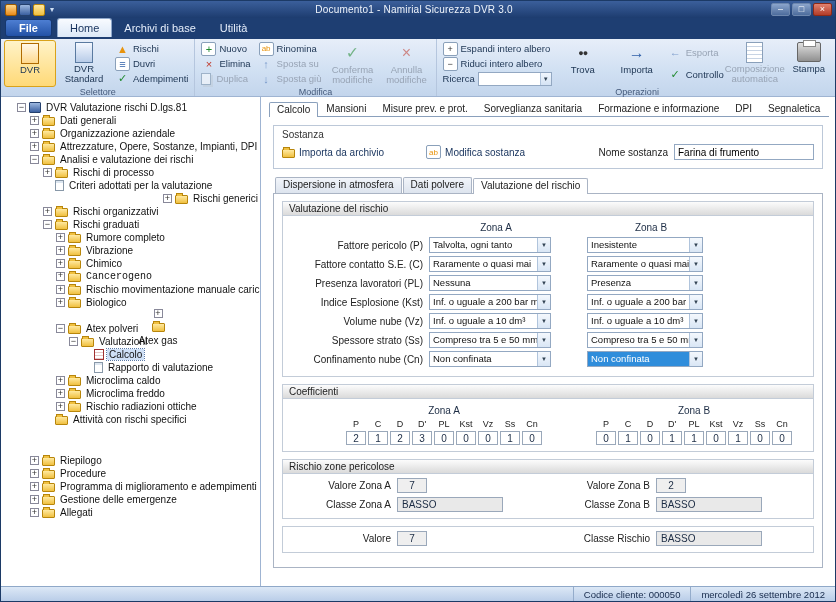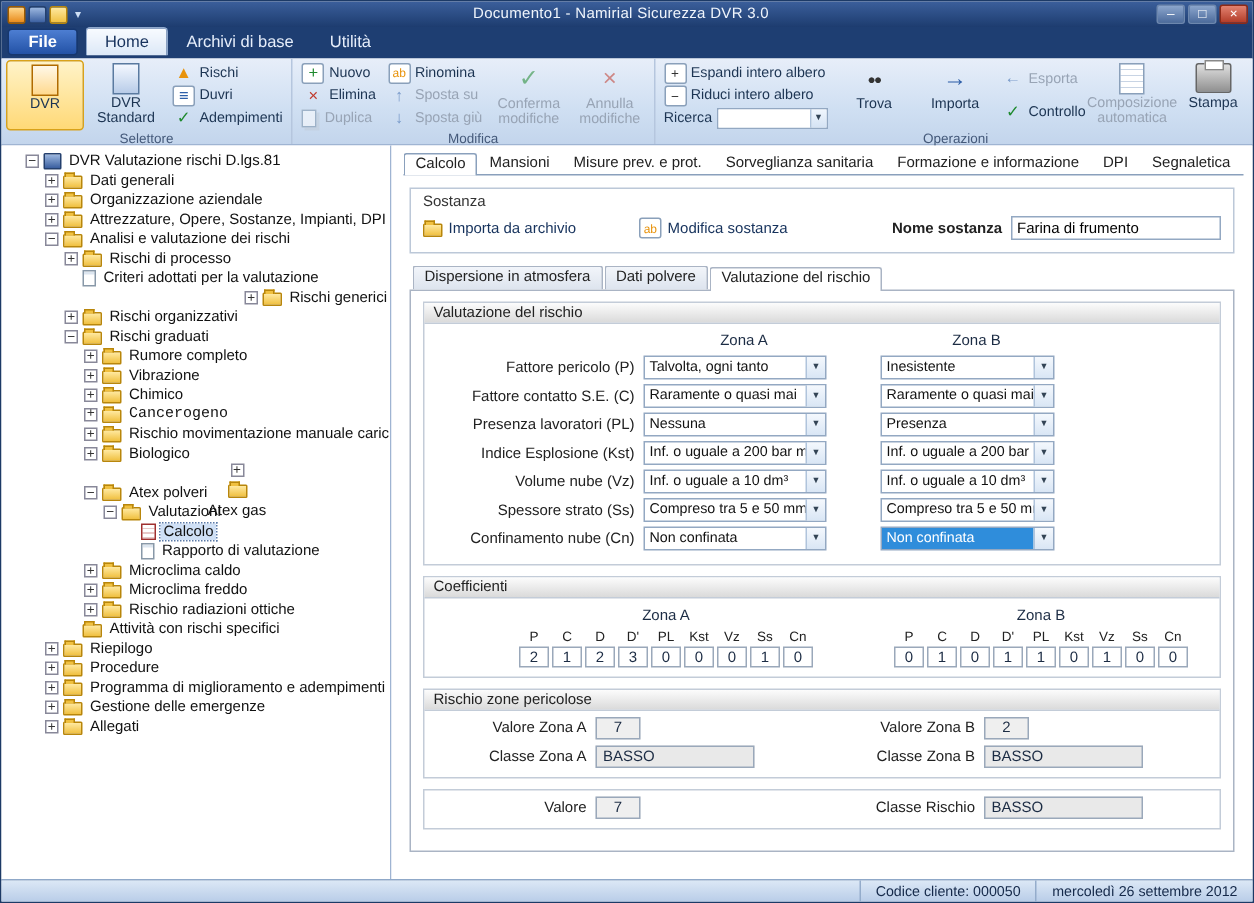--- a/index.html
+++ b/index.html
@@ -76,21 +76,21 @@
   .content{flex:1;background:#fff;display:flex;flex-direction:column;min-width:0;padding-top:4px}
   .ctabs{display:flex;border-bottom:1px solid #8aa0bc;margin:0 6px 0 8px}
   .ctab{font-size:10px;padding:1px 7px 2px;color:#222;border:1px solid transparent;border-bottom:none}
   .ctab.active{background:#fff;border-color:#8aa0bc;border-radius:2px 2px 0 0;position:relative;top:1px}
   .form-area{padding:8px 12px 0 12px}
 
   .gbox{border:1px solid #bcc8d8;padding:3px 8px 8px;margin-bottom:8px}
   .gbox-title{font-size:10px;color:#333;margin-bottom:4px}
   .srow{display:flex;align-items:center}
   .linkbtn{display:flex;align-items:center;gap:4px;font-size:10px;color:#16325c;margin-right:42px}
-  .nome-label{margin-left:auto;font-weight:bold;color:#222;padding-right:6px}
+  .nome-label{margin-left:auto;font-weight:normal;color:#222;padding-right:6px}
   .nome-input{width:140px;height:16px;border:1px solid #93a8c2;font-size:10px;font-family:"Liberation Sans",sans-serif;padding:0 3px}
 
   .subtabs{display:flex;margin-left:2px}
   .stab{font-size:10px;padding:1px 7px 2px;color:#222;border:1px solid #aab4c4;border-bottom:none;background:linear-gradient(#f2f5fa,#dde4ee);border-radius:2px 2px 0 0;margin-right:1px}
   .stab.active{background:#fff;position:relative;top:1px;padding-bottom:3px}
   .panel{border:1px solid #aab4c4;padding:7px 8px;min-height:336px;background:#fff}
 
   .sect{border:1px solid #c3ccd8;margin-bottom:7px}
   .sect-head{background:linear-gradient(#fcfcfc,#dadada);border-bottom:1px solid #c3ccd8;padding:1px 6px;font-size:10px;color:#222}
   .sect-body{padding:4px 6px 6px}
@@ -407,21 +407,21 @@
         <div class="trow" style="padding-left: 41px;">
           <span class="toggle" data-glyph="+"></span>
           <span class="ticon t-folder"></span>
           <span class="tlabel">Rischio radiazioni ottiche</span>
         </div>
         <div class="trow" style="padding-left: 28px;">
           <span class="toggle-spacer"></span>
           <span class="ticon t-folder"></span>
           <span class="tlabel">Attività con rischi specifici</span>
         </div>
-        <div class="trow" style="padding-left: 15px;">
+        <div class="trow" style="padding-left: 15px; margin-top: 28px;">
           <span class="toggle" data-glyph="+"></span>
           <span class="ticon t-folder"></span>
           <span class="tlabel">Riepilogo</span>
         </div>
         <div class="trow" style="padding-left: 15px;">
           <span class="toggle" data-glyph="+"></span>
           <span class="ticon t-folder"></span>
           <span class="tlabel">Procedure</span>
         </div>
         <div class="trow" style="padding-left: 15px;">

